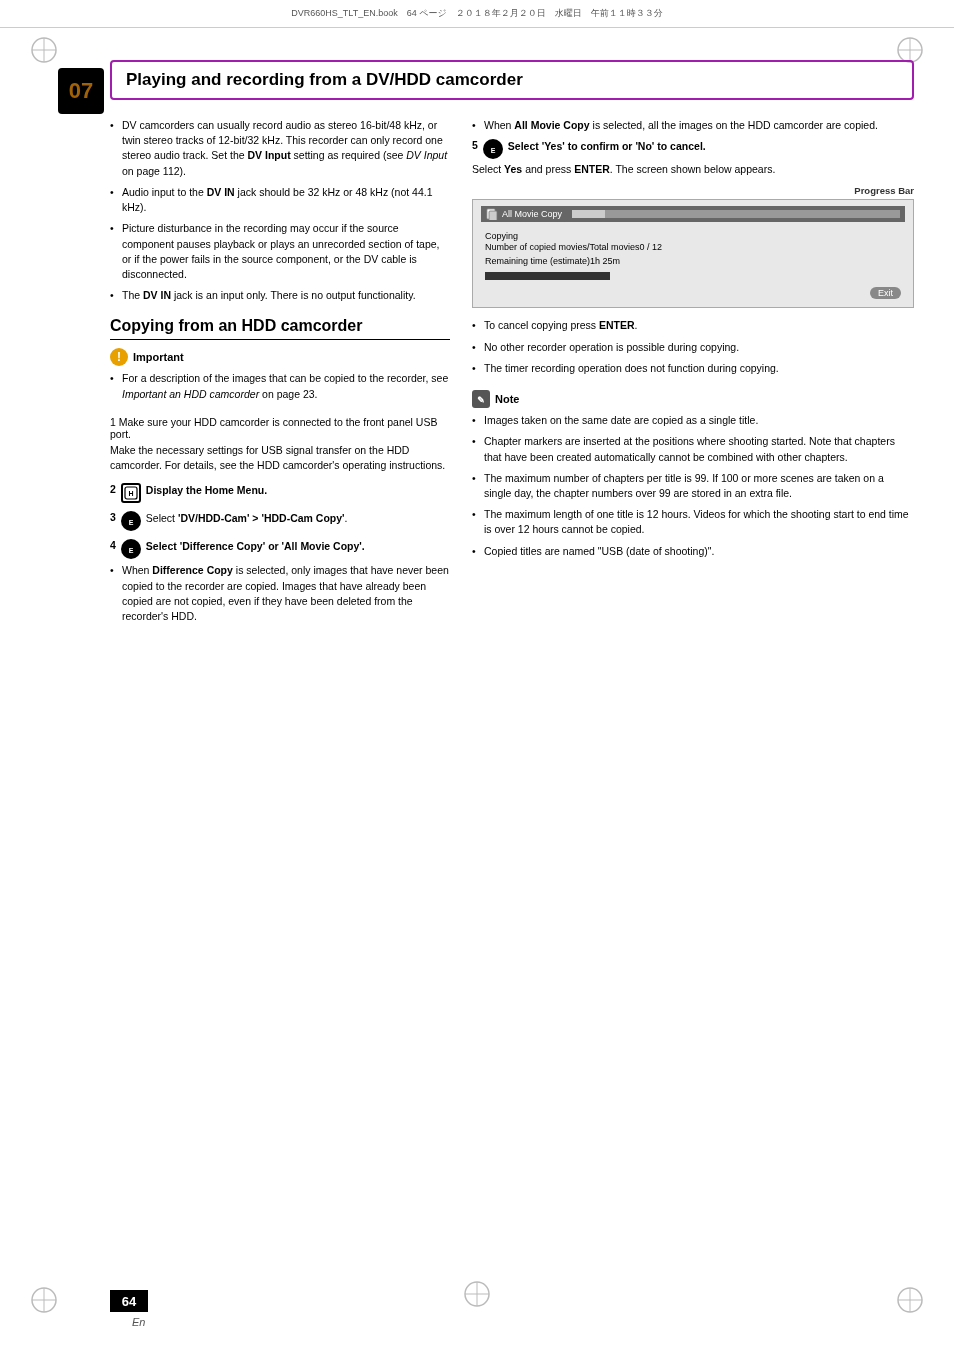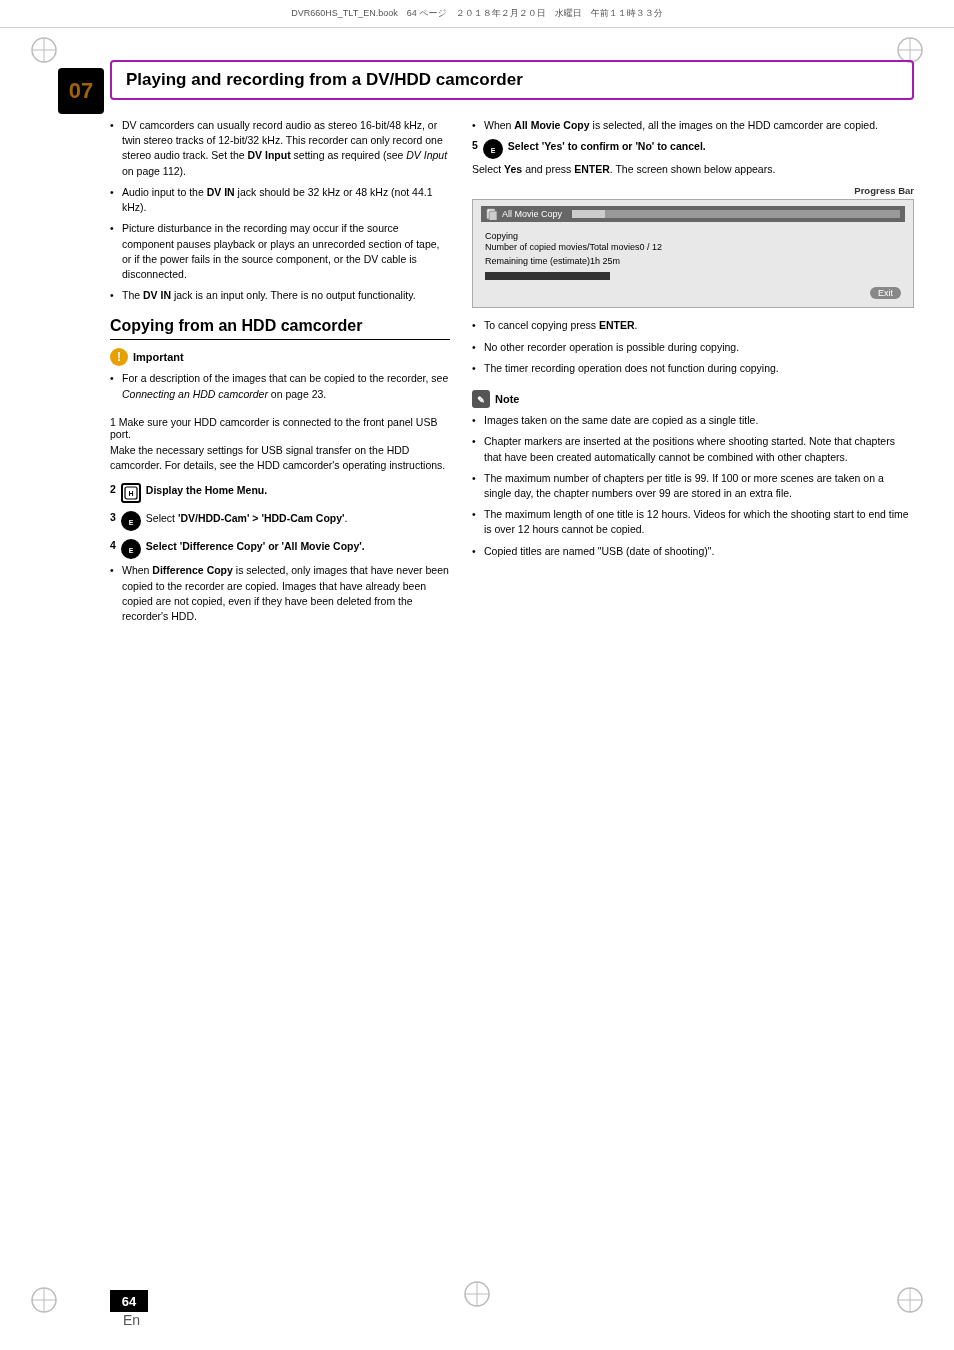--- a/index.html
+++ b/index.html
@@ -301,23 +301,24 @@
       height: 22px;
       display: flex;
       align-items: center;
       justify-content: center;
       font-size: 13px;
       font-weight: bold;
     }
     .page-en {
       position: absolute;
       bottom: 22px;
-      left: 123px;
-      font-size: 14px;
+      left: 132px;
+      font-size: 11px;
       color: #555;
+      font-style: italic;
     }
 
     
     .bottom-mid-cross {
       position: absolute;
       bottom: 40px;
       left: 50%;
       transform: translateX(-50%);
     }
   </style>
@@ -383,21 +384,21 @@
         <div class="section-heading">
           <span>Copying from an HDD camcorder</span>
         </div>
 
         <div class="important-box">
           <div class="important-title">
             <span class="warning-icon">!</span>
             <span class="bold">Important</span>
           </div>
           <ul class="bullet-list">
-            <li>For a description of the images that can be copied to the recorder, see <span class="italic">Connecting an HDD camcorder</span> on page 23.</li>
+            <li>For a description of the images that can be copied to the recorder, see <span class="italic">Important an HDD camcorder</span> on page 23.</li>
           </ul>
         </div>
 
         <div class="step">
           <div class="step-heading">
             <span>1   Make sure your HDD camcorder is connected to the front panel USB port.</span>
           </div>
           <div class="step-body">
             <span>Make the necessary settings for USB signal transfer on the HDD camcorder. For details, see the HDD camcorder's operating instructions.</span>
           </div>

